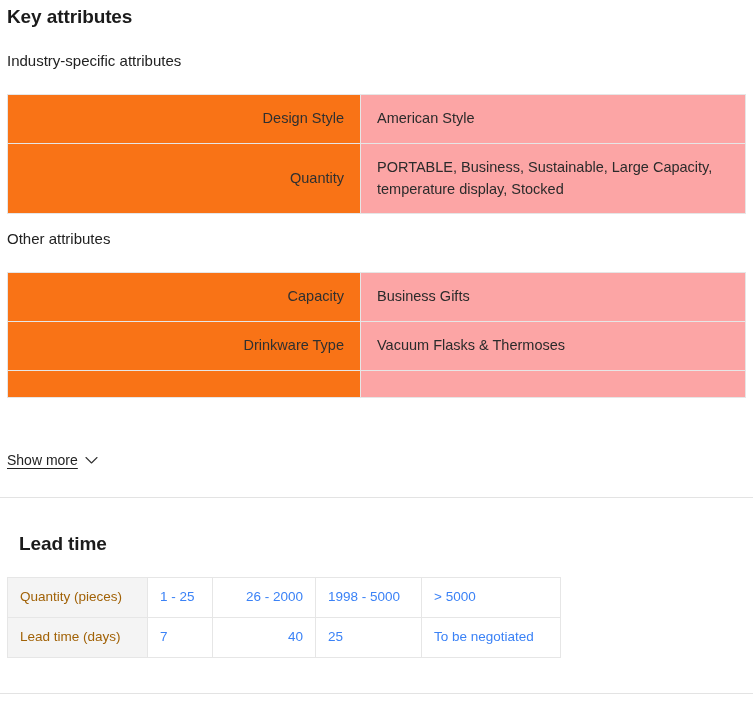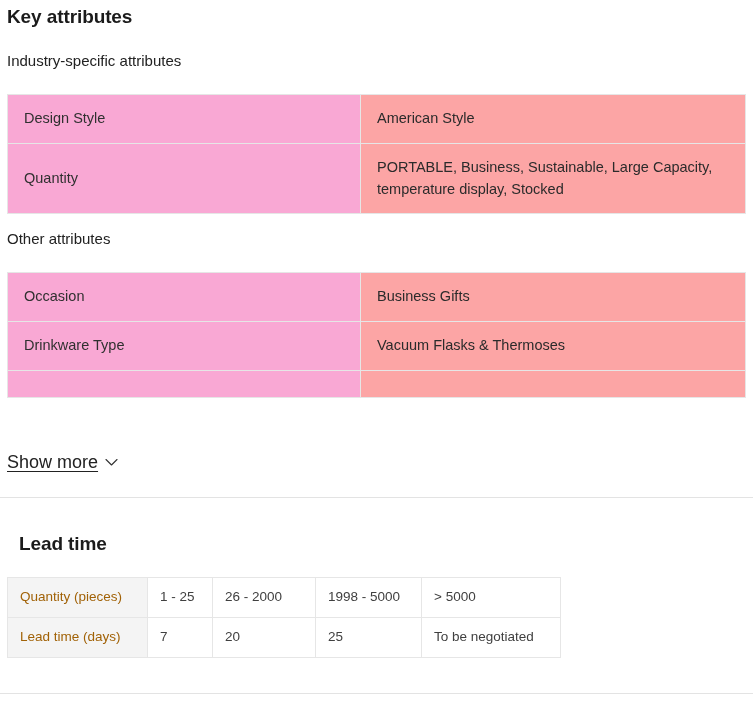--- a/index.html
+++ b/index.html
@@ -58,22 +58,23 @@
   .attr-table td {
     border: 1px solid #e6e6e6;
     padding: 13px 16px;
     vertical-align: middle;
     line-height: 1.5;
     color: #2b2b2b;
     font-size: 14.5px;
   }
   .attr-table td.k {
     width: 320px;
-    background: #f9a8d4;
+    background: #f97316;
     color: #303030;
+    text-align: right;
   }
   .attr-table td.v {
     background: #fca5a5;
   }
 
   #industry-table { top: 94px; }
 
   
   .table-clip {
     position: absolute;
@@ -90,21 +91,21 @@
   #other-table { position: relative; top: 0; left: 7px; }
 
   
   #show-more {
     position: absolute;
     left: 7px;
     top: 452px;
     display: inline-flex;
     align-items: center;
     gap: 7px;
-    font-size: 18px;
+    font-size: 14px;
     color: #222222;
     cursor: pointer;
     user-select: none;
   }
   #show-more .label {
     text-decoration: underline;
     text-underline-offset: 3px;
   }
   #show-more svg { display: block; }
 
@@ -125,31 +126,31 @@
     left: 7px;
     top: 577px;
     border-collapse: collapse;
     table-layout: fixed;
     font-size: 13.5px;
   }
   #lead-time-table td {
     border: 1px solid #e6e6e6;
     padding: 10px 12px;
     vertical-align: middle;
-    color: #404040;
+    color: #3b82f6;
     white-space: nowrap;
     line-height: 1.4;
   }
   #lead-time-table td.row-head {
     background: #f4f4f4;
     width: 115px;
     color: #a16207;
   }
   #lead-time-table td.c1 { width: 40px;  }
-  #lead-time-table td.c2 { width: 78px;  }
+  #lead-time-table td.c2 { width: 78px; text-align: right;  }
   #lead-time-table td.c3 { width: 81px;  }
   #lead-time-table td.c4 { width: 114px; }
 </style>
 </head>
 <body>
 
 <div class="page">
 
   <h2 class="section-title" id="key-attributes-title">Key attributes</h2>
 
@@ -167,21 +168,21 @@
       </tr>
     </tbody>
   </table>
 
   <h3 class="sub-title" id="other-subtitle">Other attributes</h3>
 
   <div class="table-clip">
     <table class="attr-table" id="other-table">
       <tbody>
         <tr>
-          <td class="k">Occasion</td>
+          <td class="k">Capacity</td>
           <td class="v">Business Gifts</td>
         </tr>
         <tr>
           <td class="k">Drinkware Type</td>
           <td class="v">Vacuum Flasks &amp; Thermoses</td>
         </tr>
         <tr>
           <td class="k"></td>
           <td class="v"></td>
         </tr>
@@ -207,21 +208,21 @@
       <tr>
         <td class="row-head">Quantity (pieces)</td>
         <td class="c1">1 - 25</td>
         <td class="c2">26 - 2000</td>
         <td class="c3">1998 - 5000</td>
         <td class="c4">&gt; 5000</td>
       </tr>
       <tr>
         <td class="row-head">Lead time (days)</td>
         <td class="c1">7</td>
-        <td class="c2">20</td>
+        <td class="c2">40</td>
         <td class="c3">25</td>
         <td class="c4">To be negotiated</td>
       </tr>
     </tbody>
   </table>
 
   <div class="divider" id="divider-bottom"></div>
 
 </div>
 

